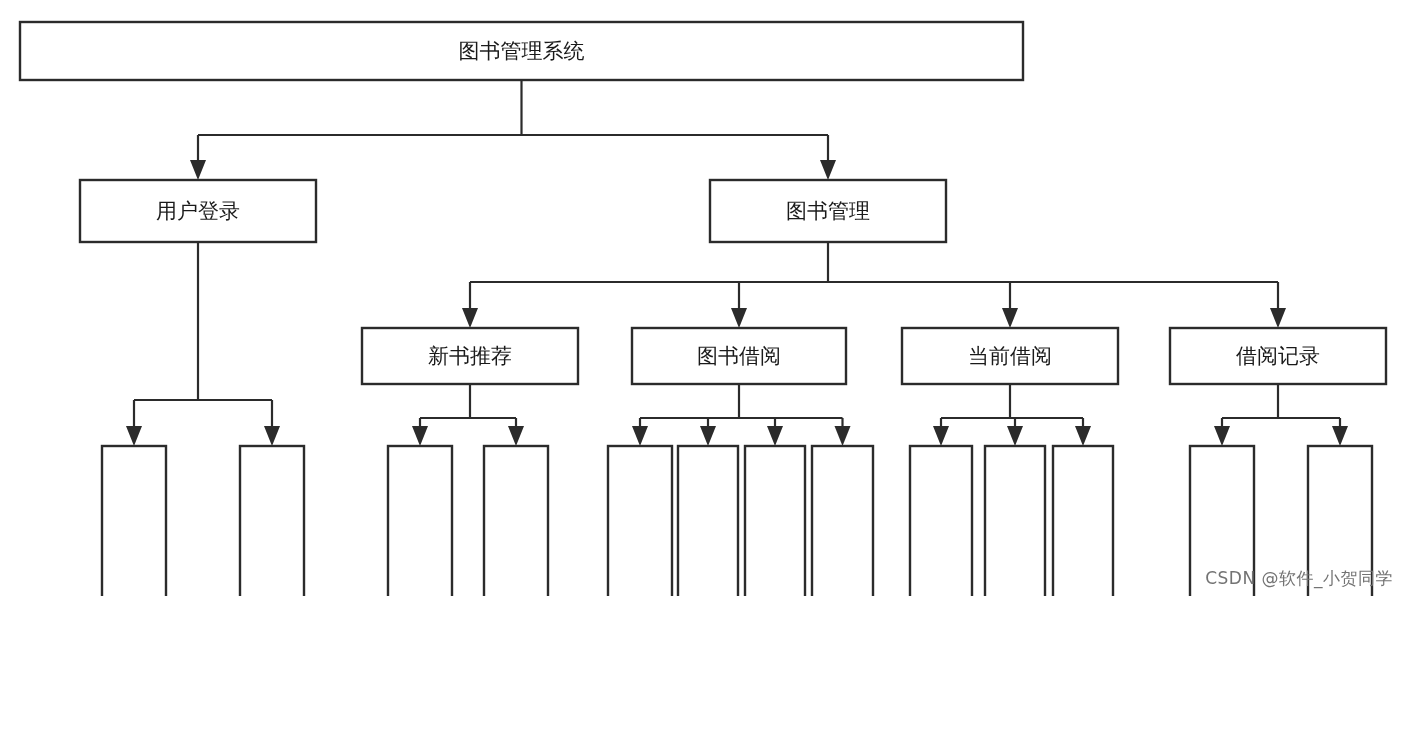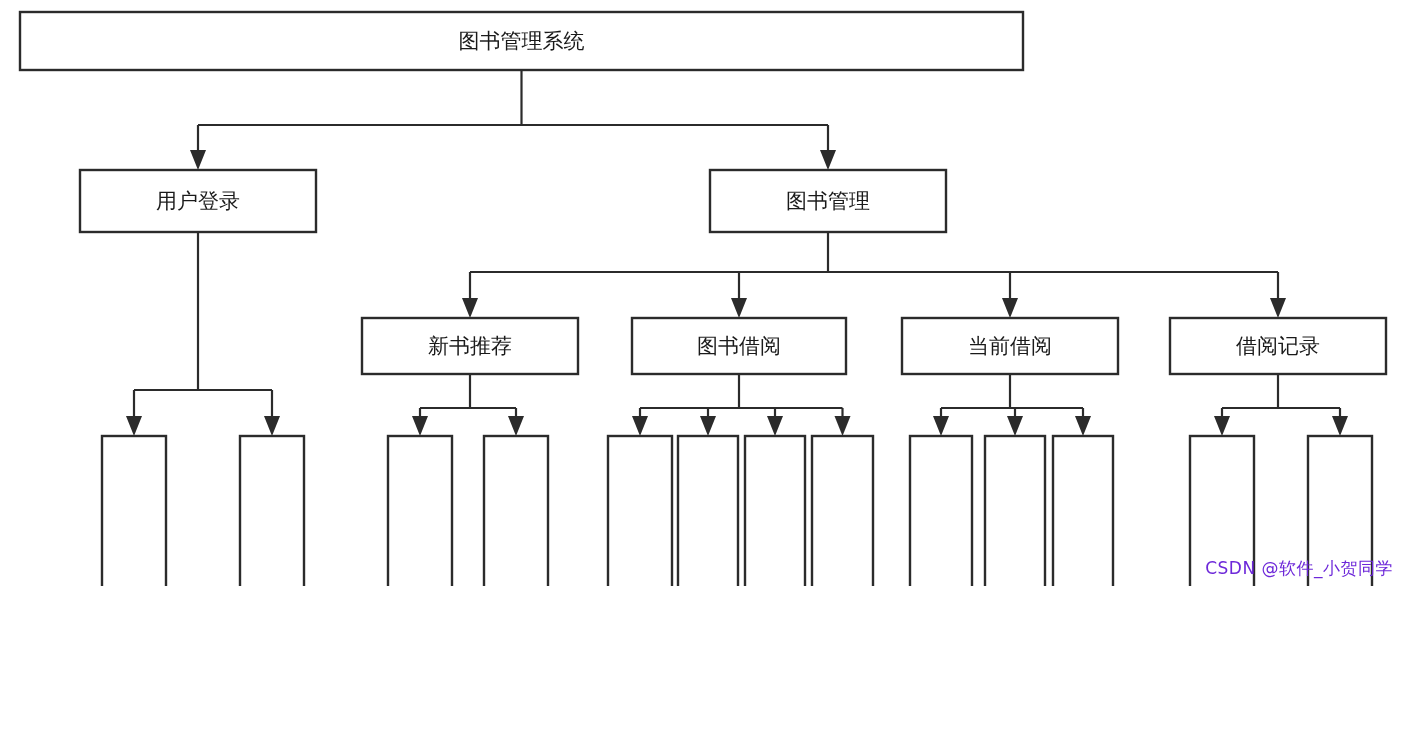--- a/index.html
+++ b/index.html
@@ -10,20 +10,21 @@
   }
   body {
     font-family: "DejaVu Sans", "Liberation Sans", sans-serif;
   }
   #diagram-root {
     position: relative;
     width: 1405px;
     height: 586px;
     background: #ffffff;
     overflow: hidden;
+    margin-top: 10px;
   }
   svg#chart-svg {
     position: absolute;
     left: 0;
     top: 0;
     width: 1405px;
     height: 747px;
     display: block;
   }
   .node-box {
@@ -64,21 +65,21 @@
     justify-content: center;
     pointer-events: none;
     user-select: none;
   }
   .watermark {
     position: absolute;
     right: 12px;
     bottom: 6px;
     font-family: "DejaVu Sans", "Liberation Sans", sans-serif;
     font-size: 17px;
-    color: #6d28d9;
+    color: #737373;
     letter-spacing: 0.5px;
     user-select: none;
   }
 </style>
 </head>
 <body>
 
 <div id="diagram-root">
 
   <svg id="chart-svg" viewBox="0 0 1405 747">

